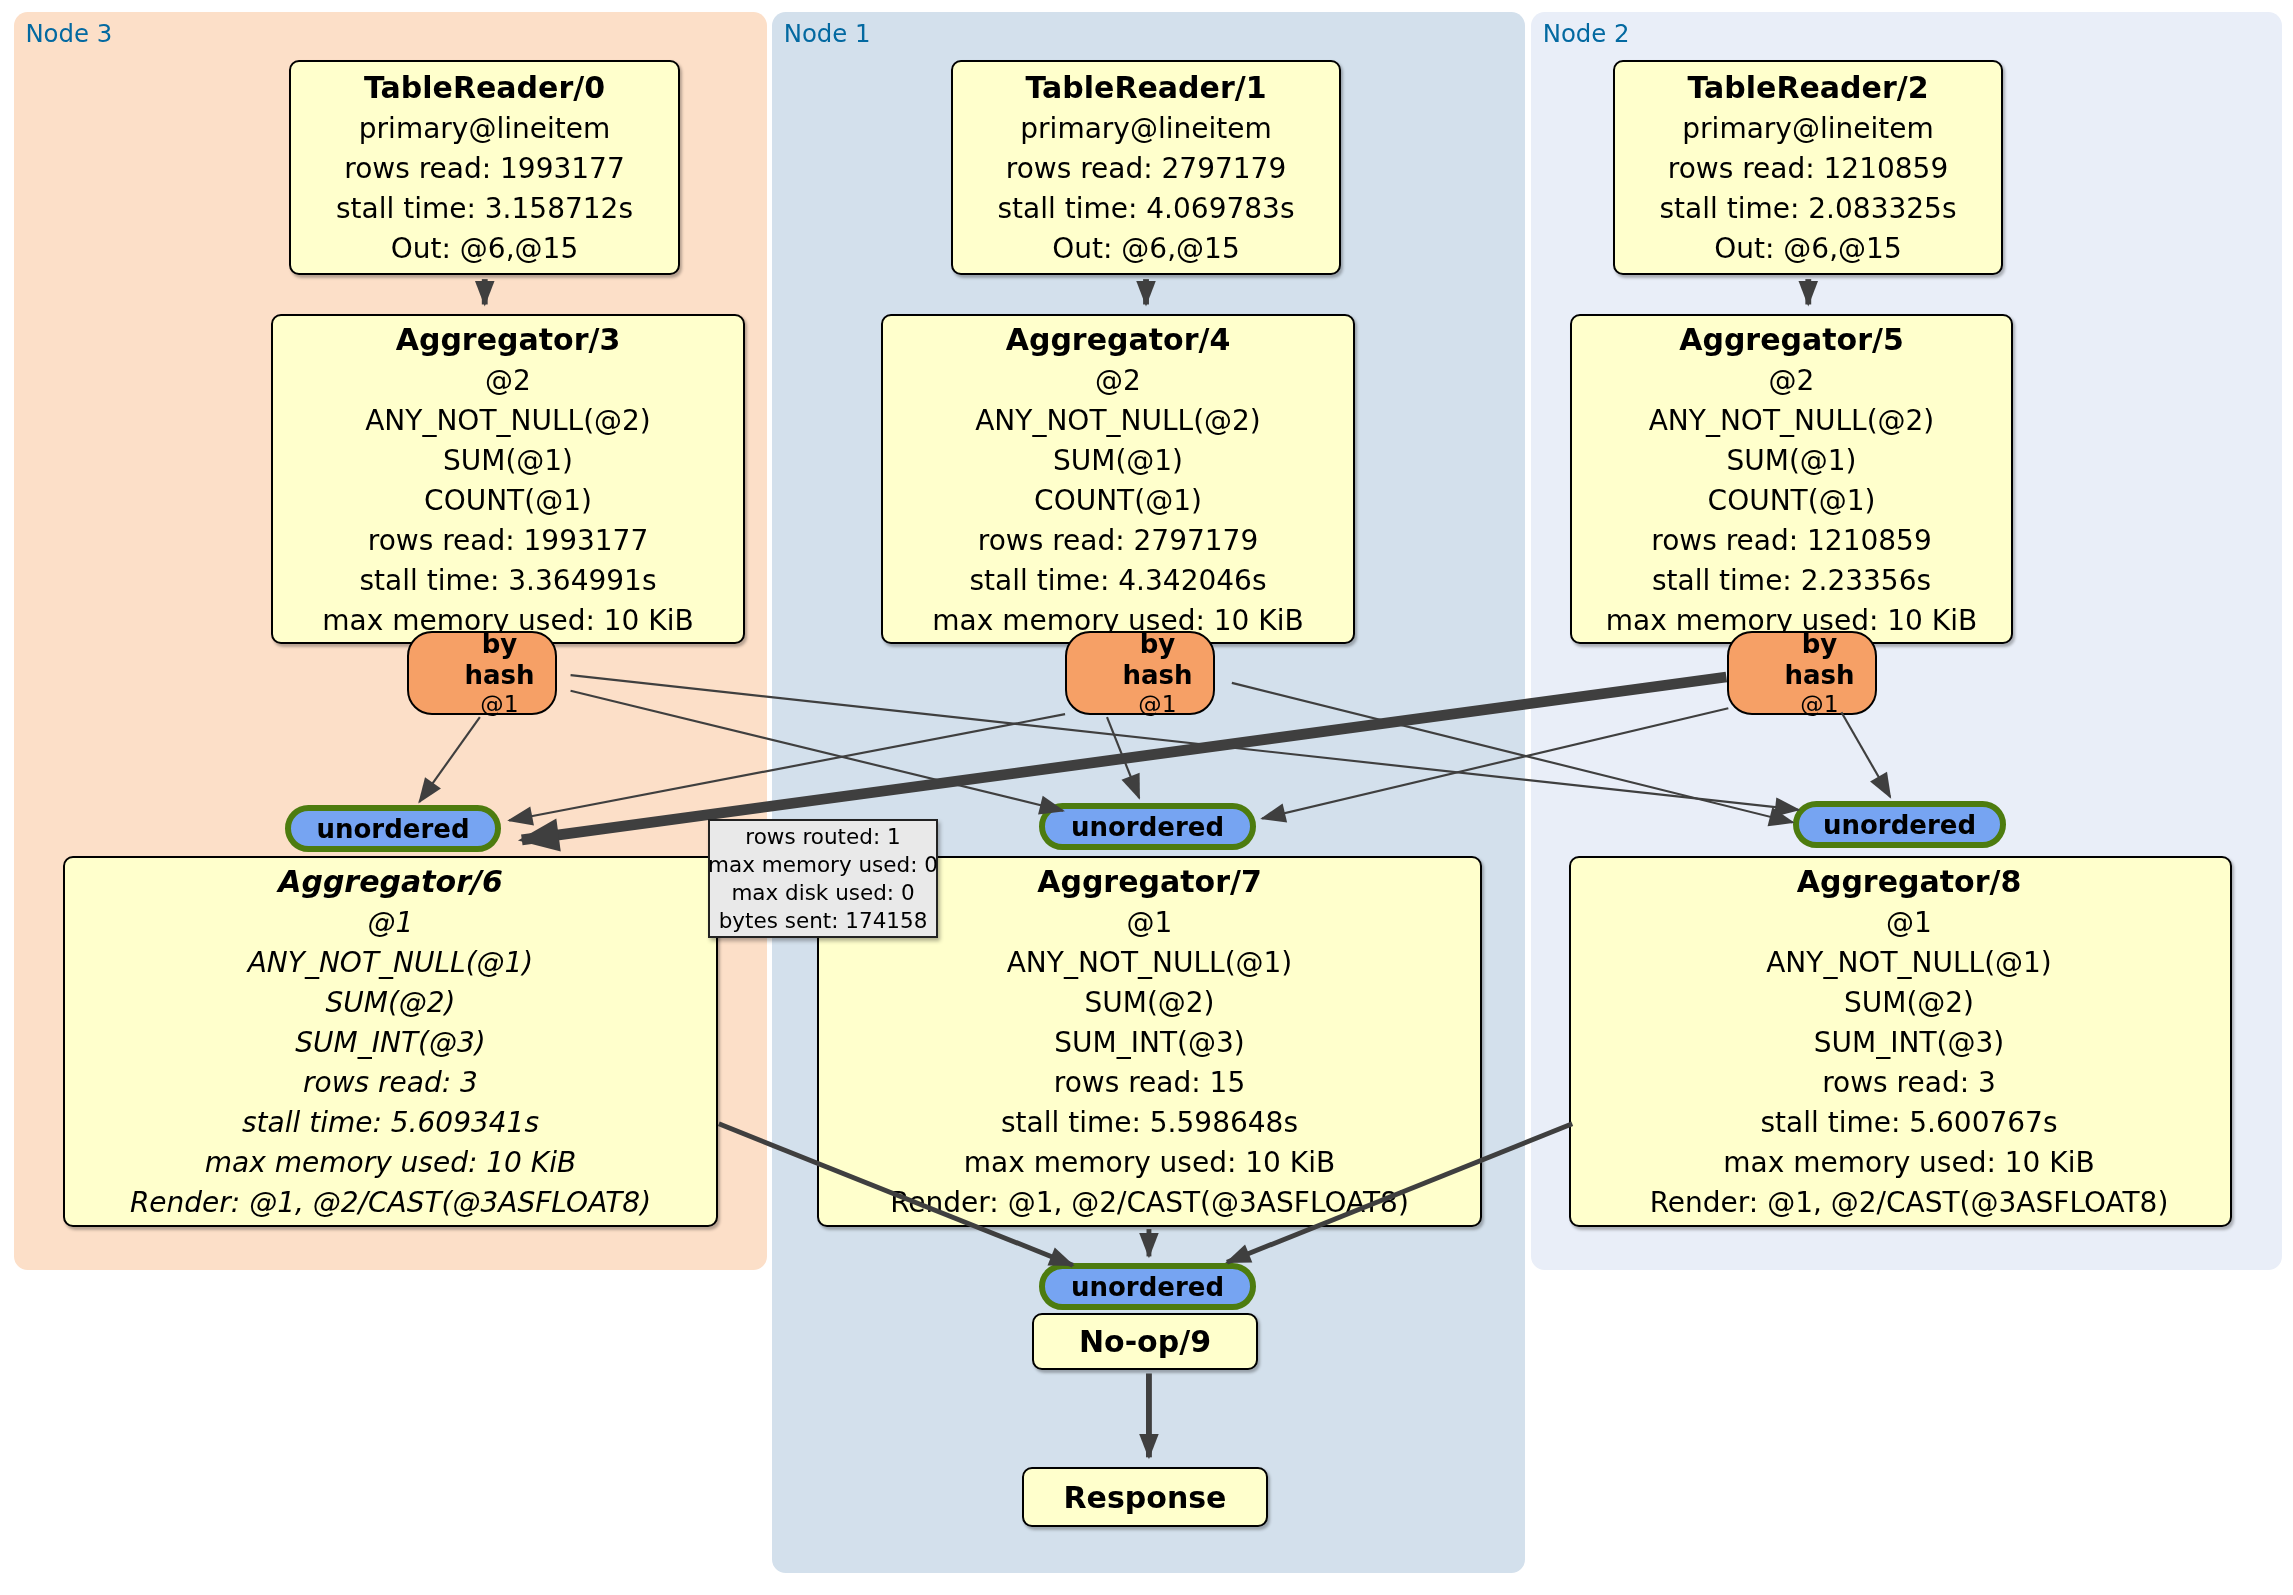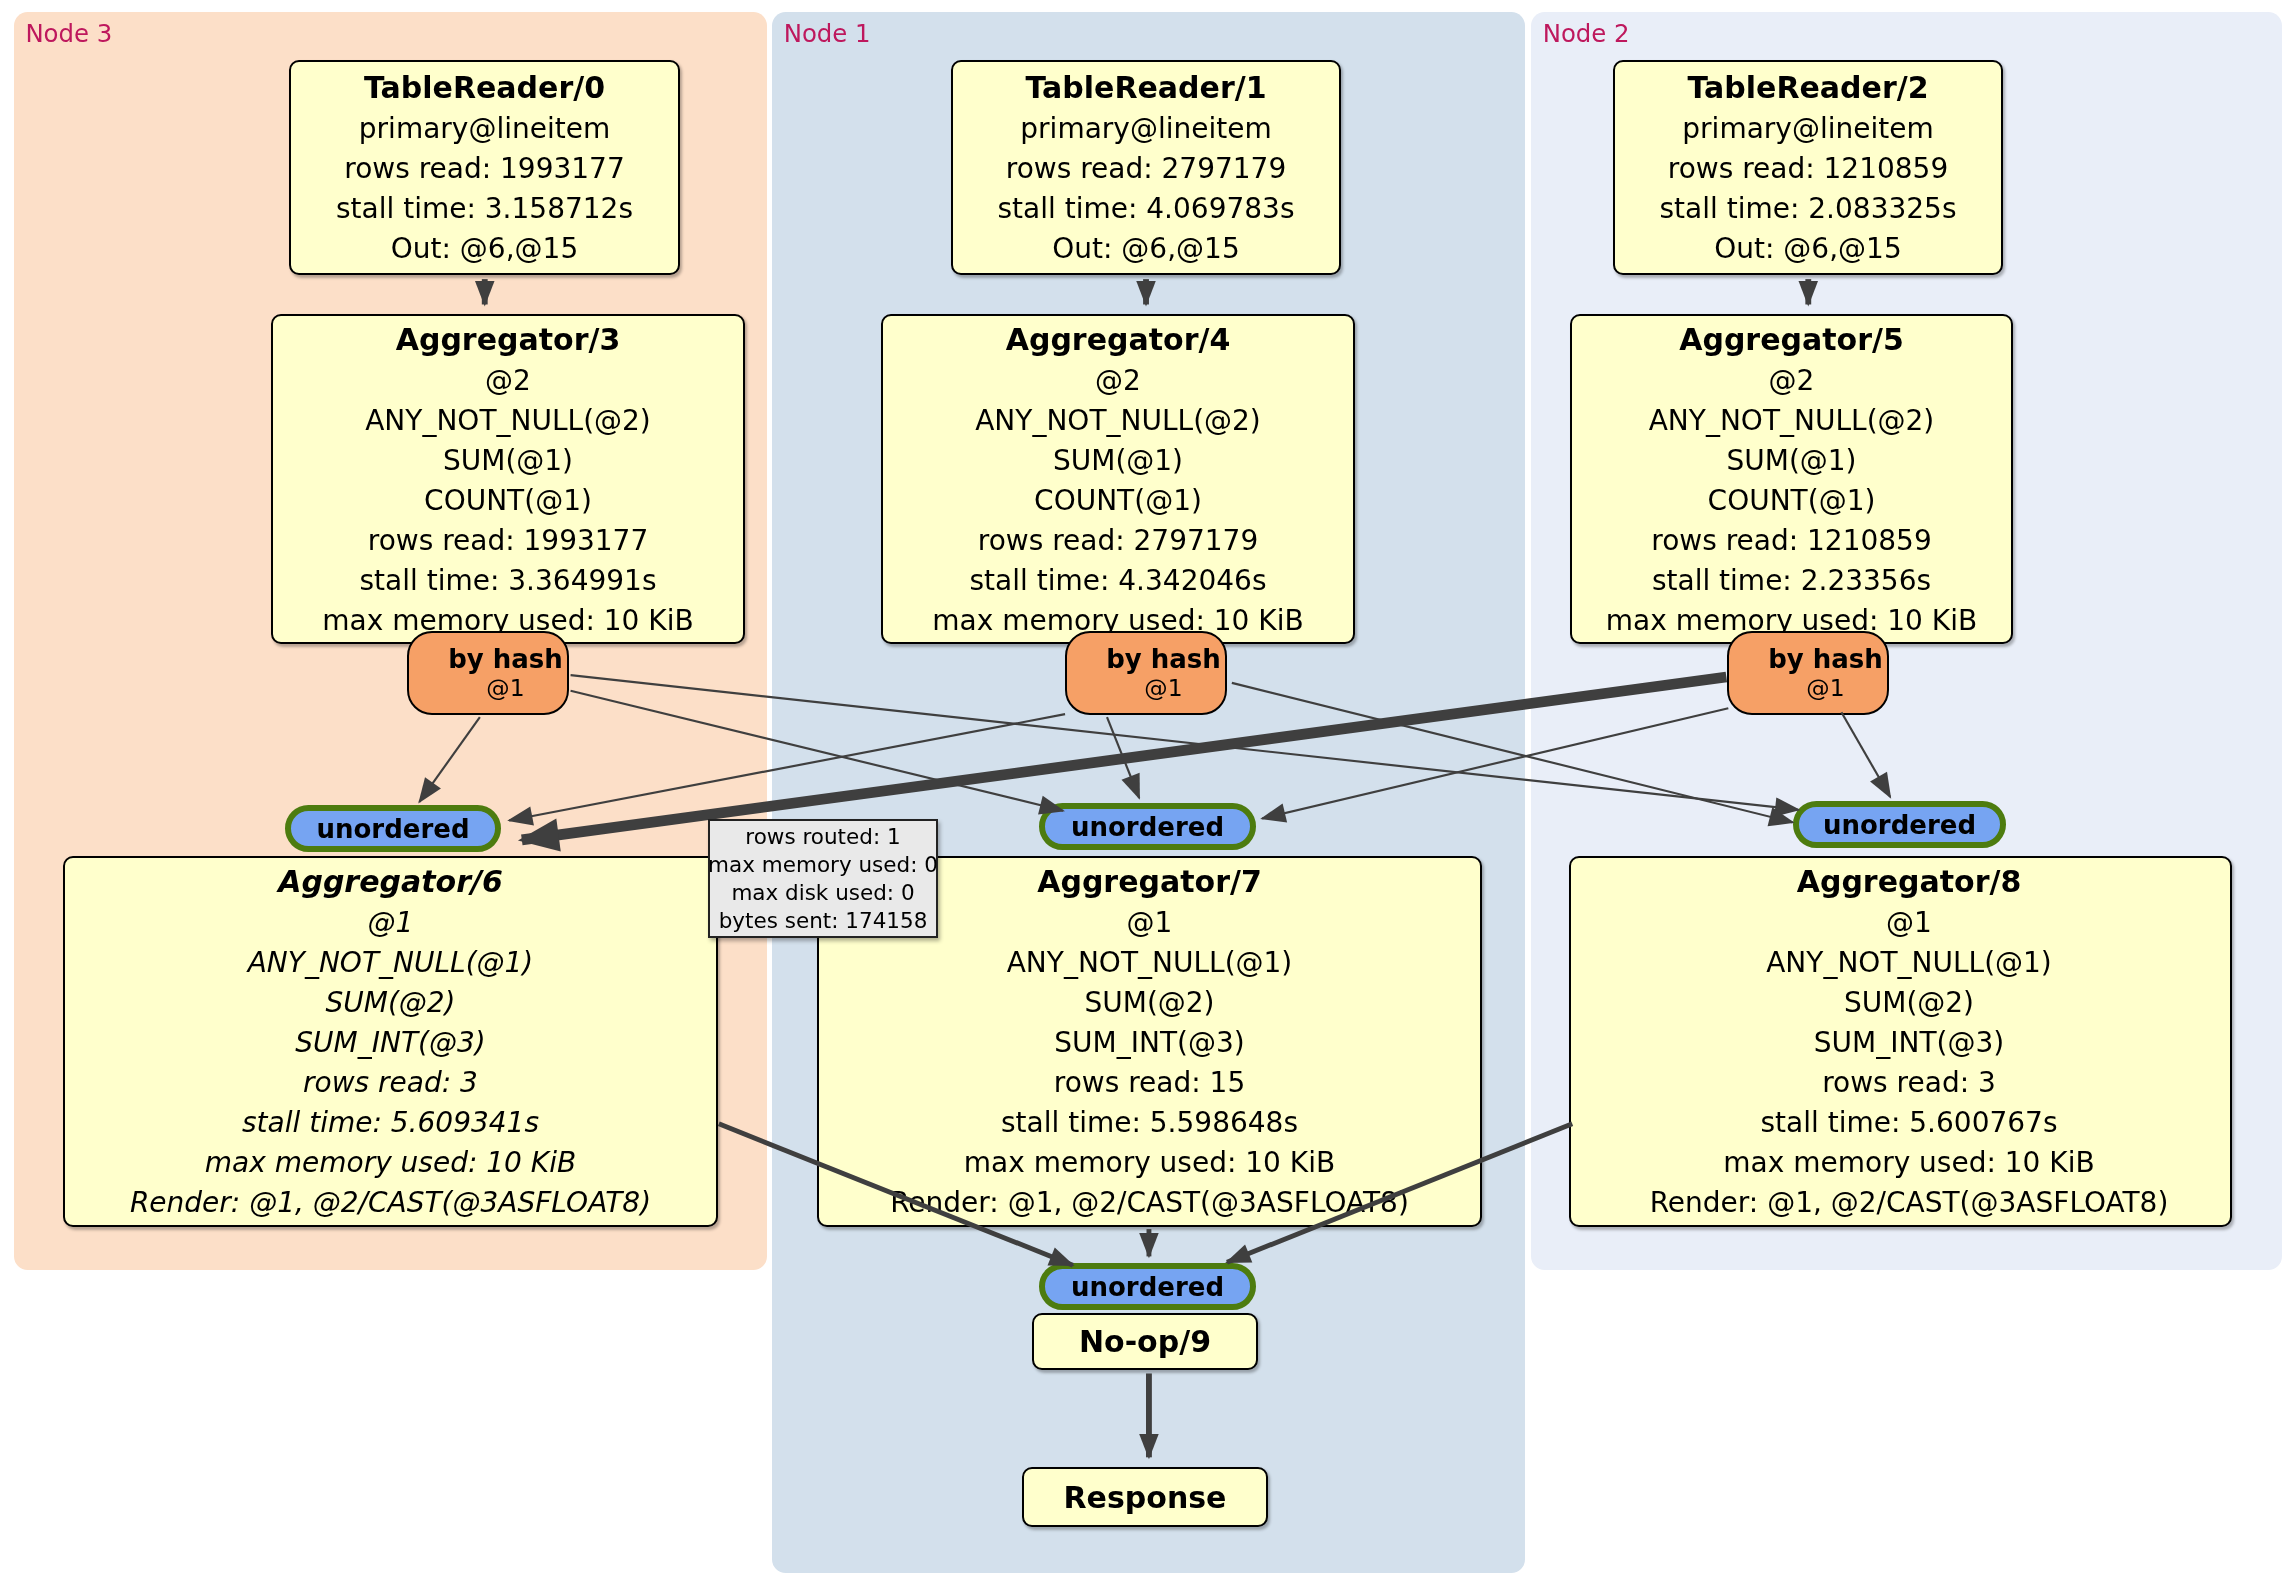--- a/index.html
+++ b/index.html
@@ -6,30 +6,30 @@
     --page_bg:#ffffff; --panel_node3_bg:#fcdfc8; --panel_node1_bg:#d3e0ec; --panel_node2_bg:#e9eef8;
     --box_bg:#ffffcc; --router_bg:#f6a066; --sync_bg:#76a4f2; --tooltip_bg:#e9e9e9; --edge:#3f3f3f;
   }
   *{box-sizing:border-box;}
   html,body{margin:0;padding:0;}
   body{
     position:relative; width:2294px; height:1596px; background:var(--page_bg);
     font-family:"DejaVu Sans","Liberation Sans",sans-serif; color:#000;
   }
   .panel{position:absolute; border-radius:13.7px; z-index:0;}
-  .panel-label{position:absolute; top:7.8px; left:11.7px; font-size:24.4px; color:#be185d;}
+  .panel-label{position:absolute; top:7.8px; left:11.7px; font-size:24.4px; color:#0369a1;}
   .ybox{
     position:absolute; background:var(--box_bg); border:2px solid #000; border-radius:10px;
     display:flex; flex-direction:column; justify-content:center; align-items:center;
     text-align:center; z-index:1; box-shadow:2px 2.9px 2.9px rgba(0,0,0,.28);
   }
   .title{font-size:30px; font-weight:700; line-height:43px; white-space:nowrap;}
   .line{font-size:28px; line-height:40px; white-space:nowrap;}
   .router{
-    position:absolute; width:162px; height:84px; background:var(--router_bg);
+    position:absolute; width:150px; height:84px; background:var(--router_bg);
     border:2px solid #000; border-radius:25px; display:flex; flex-direction:column;
     justify-content:center; align-items:center; z-index:1; text-align:center;padding-left:35px;
   }
   .r-title{font-size:26px; font-weight:700; line-height:31px;}
   .r-sub{font-size:23.4px; line-height:27px;}
   .sync{
     position:absolute; height:47px; background:var(--sync_bg); border:6px solid #4d7c0f;
     border-radius:23.4px; display:flex; justify-content:center; align-items:center;
     font-size:26px; font-weight:700; z-index:1;
   }

